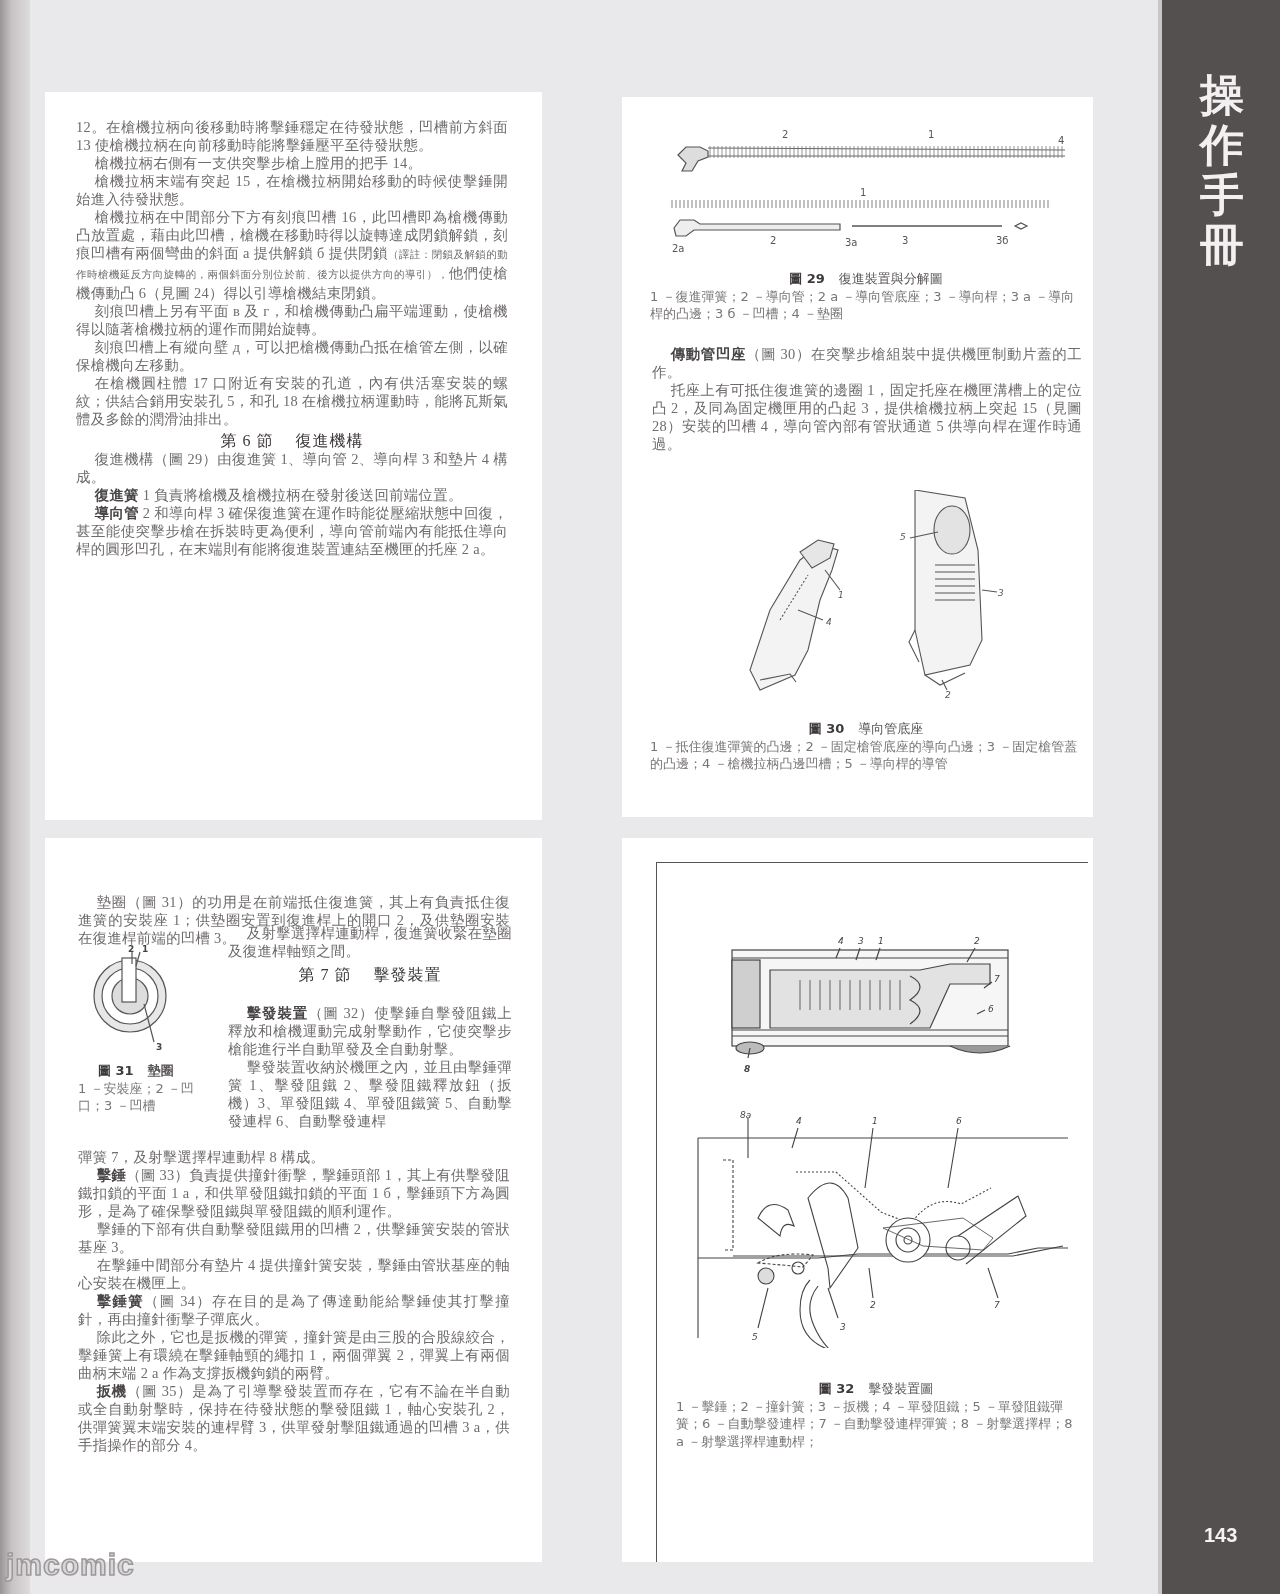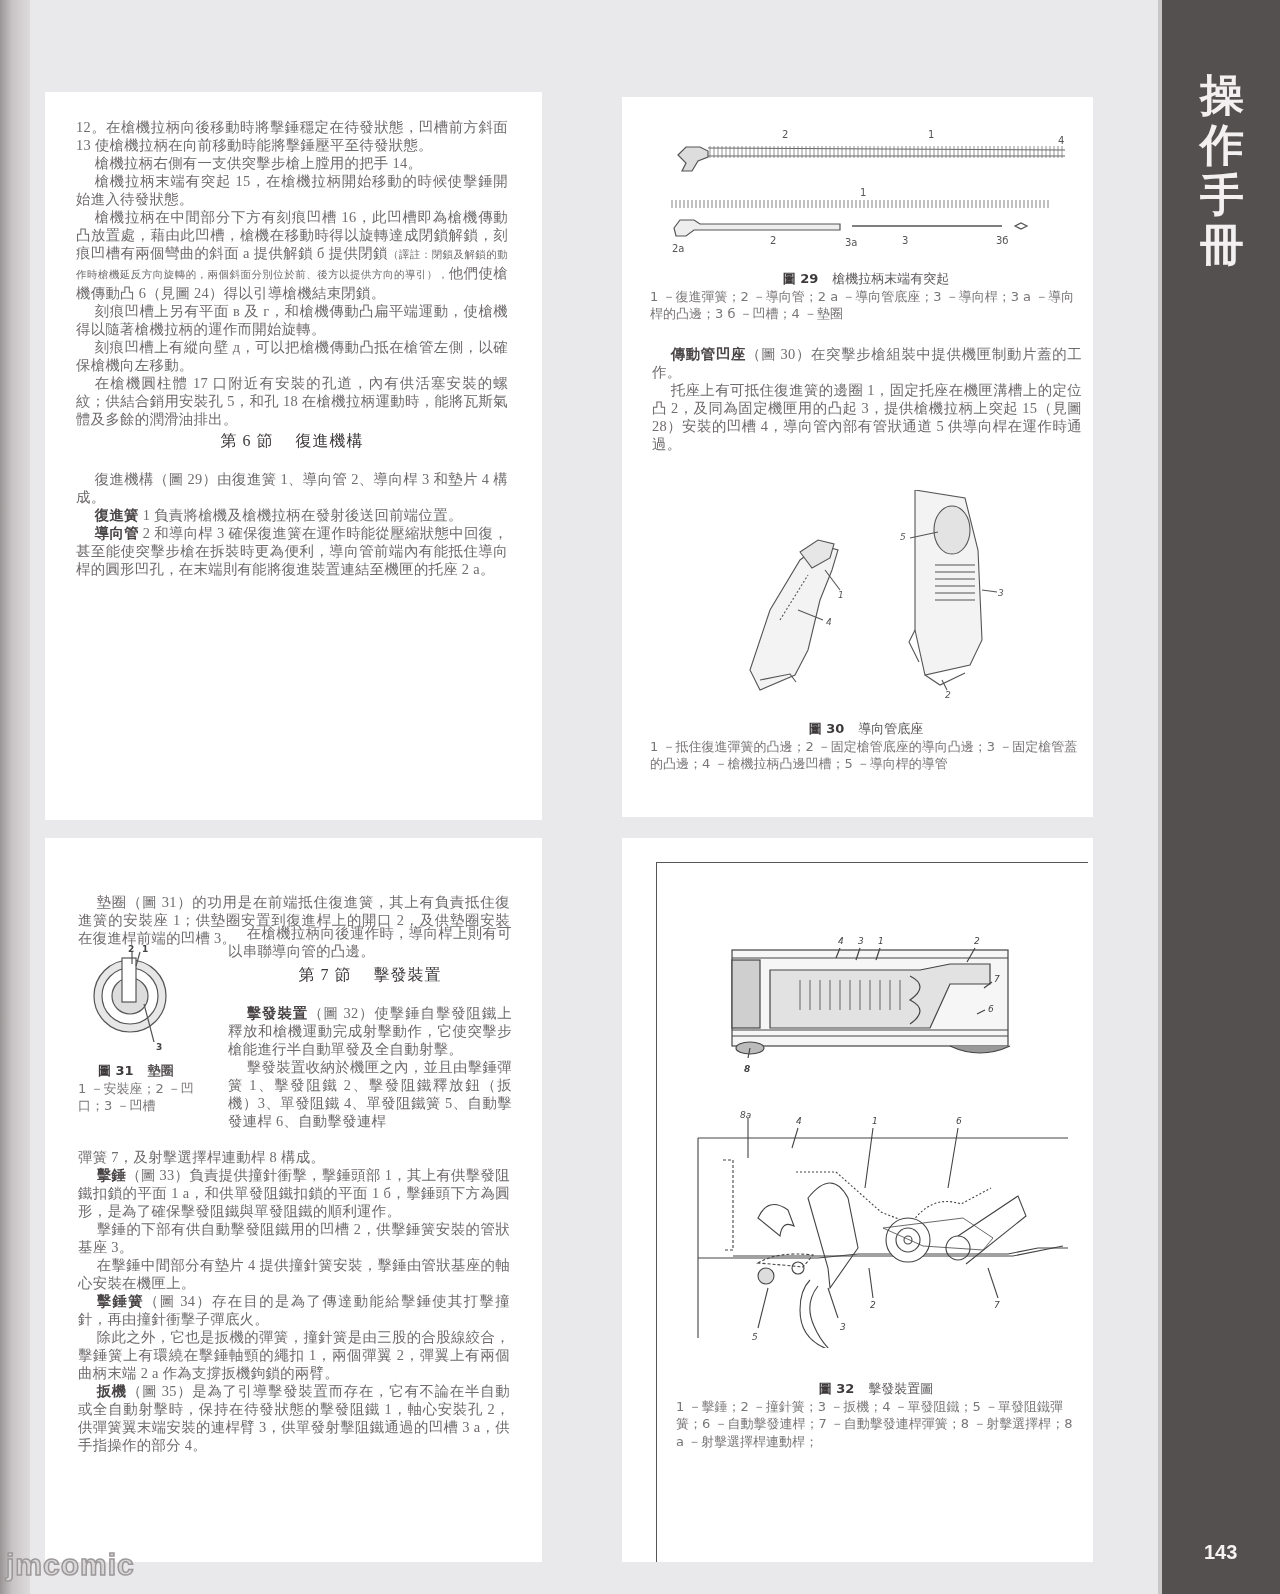--- a/index.html
+++ b/index.html
@@ -29,41 +29,40 @@
   .sidebar-title {
     position: absolute; left: 1192px; top: 70px; width: 60px;
     color: #f2f0f0; font-size: 44px; line-height: 50px; text-align: center;
     font-weight: bold;
   }
   .sidebar-title span { display: block; }
   .page-number {
     position: absolute; left: 1204px; top: 1524px;
     color: #f4f2f2; font-size: 20px; font-weight: bold;
     font-family: "Liberation Sans", sans-serif;
-    margin-top: 17px;
   }
   .panel {
     position: absolute; background: #ffffff;
   }
   .panel-tl { left: 45px; top: 92px; width: 497px; height: 728px; }
   .panel-tr { left: 622px; top: 97px; width: 471px; height: 720px; }
   .panel-bl { left: 45px; top: 838px; width: 497px; height: 724px; }
   .panel-br { left: 622px; top: 838px; width: 471px; height: 724px; }
 
   .text-block {
     position: absolute; font-size: 14.4px; line-height: 18px;
     color: #6f6b6d; letter-spacing: 0.3px; font-family: Liberation Serif, serif;
   }
   .text-block p { text-indent: 1.3em; text-align: justify; }
   .text-block p.noindent { text-indent: 0; }
   .text-block b { color: #4a4647; font-weight: bold; }
   .note { font-size: 10.5px; }
   .section-heading {
     text-align: center; font-size: 16px; color: #3e3a3b;
-    margin: 4px 0 20px 0; letter-spacing: 1px; text-indent: 0 !important;
+    margin: 4px 0 0 0; letter-spacing: 1px; text-indent: 0 !important;
   }
   .section-heading .num { margin-right: 22px; }
 
   .caption {
     position: absolute; font-size: 13px; line-height: 17.5px; color: #7a7678;
   }
   .caption .cap-title { text-align: center; color: #5a5658; }
   .caption .cap-title b { color: #3e3a3b; margin-right: 14px; }
 
   .fig { position: absolute; }
@@ -141,21 +140,21 @@
       <text x="190" y="76">1</text>
       <text x="2" y="132">2a</text>
       <text x="100" y="124">2</text>
       <text x="175" y="126">3a</text>
       <text x="232" y="124">3</text>
       <text x="326" y="124">3б</text>
     </g>
   </svg>
 </div>
 <div class="caption" style="left:650px; top:270px; width:432px;">
-  <div class="cap-title"><b>圖 29</b><span>槍機拉柄末端有突起</span></div>
+  <div class="cap-title"><b>圖 29</b><span>復進裝置與分解圖</span></div>
   <div>1 －復進彈簧；2 －導向管；2 a －導向管底座；3 －導向桿；3 a －導向桿的凸邊；3 б －凹槽；4 －墊圈</div>
 </div>
 <div class="text-block" style="left:652px; top:345px; width:430px;">
   <p><b>傳動管凹座</b><span>（圖 30）在突擊步槍組裝中提供機匣制動片蓋的工作。</span></p>
   <p><b></b><span>托座上有可抵住復進簧的邊圈 1，固定托座在機匣溝槽上的定位凸 2，及同為固定機匣用的凸起 3，提供槍機拉柄上突起 15（見圖 28）安裝的凹槽 4，導向管內部有管狀通道 5 供導向桿在運作時通過。</span></p>
 </div>
 <div class="fig" style="left:720px; top:490px;">
   <svg width="300" height="210" viewBox="0 0 300 210">
     <g stroke="#555" fill="none" stroke-width="1.1">
 
@@ -188,21 +187,21 @@
 <div class="caption" style="left:650px; top:720px; width:432px;">
   <div class="cap-title"><b>圖 30</b><span>導向管底座</span></div>
   <div>1 －抵住復進彈簧的凸邊；2 －固定槍管底座的導向凸邊；3 －固定槍管蓋的凸邊；4 －槍機拉柄凸邊凹槽；5 －導向桿的導管</div>
 </div>
 
 <div class="panel panel-bl"></div>
 <div class="text-block" style="left:78px; top:893px; width:432px;">
   <p>墊圈（圖 31）的功用是在前端抵住復進簧，其上有負責抵住復進簧的安裝座 1；供墊圈安置到復進桿上的開口 2，及供墊圈安裝在復進桿前端的凹槽 3。</p>
 </div>
 <div class="text-block" style="left:228px; top:924px; width:284px;">
-  <p>在槍機拉柄向後運作時，導向桿上則有可以串聯導向管的凸邊。</p>
+  <p>及射擊選擇桿連動桿，復進簧收緊在墊圈及復進桿軸頸之間。</p>
   <div class="section-heading" style="margin:6px 0 20px 0;">
     <span class="num">第 7 節</span><span>擊發裝置</span>
   </div>
   <p><b>擊發裝置</b><span>（圖 32）使擊錘自擊發阻鐵上釋放和槍機運動完成射擊動作，它使突擊步槍能進行半自動單發及全自動射擊。</span></p>
   <p><b></b><span>擊發裝置收納於機匣之內，並且由擊錘彈簧 1、擊發阻鐵 2、擊發阻鐵釋放鈕（扳機）3、單發阻鐵 4、單發阻鐵簧 5、自動擊發連桿 6、自動擊發連桿</span></p>
 </div>
 <div class="fig" style="left:88px; top:944px;">
   <svg width="90" height="110" viewBox="0 0 90 110">
     <g stroke="#555" fill="none" stroke-width="1.2">
       <circle cx="42" cy="52" r="36" fill="#e7e7e7"></circle>

